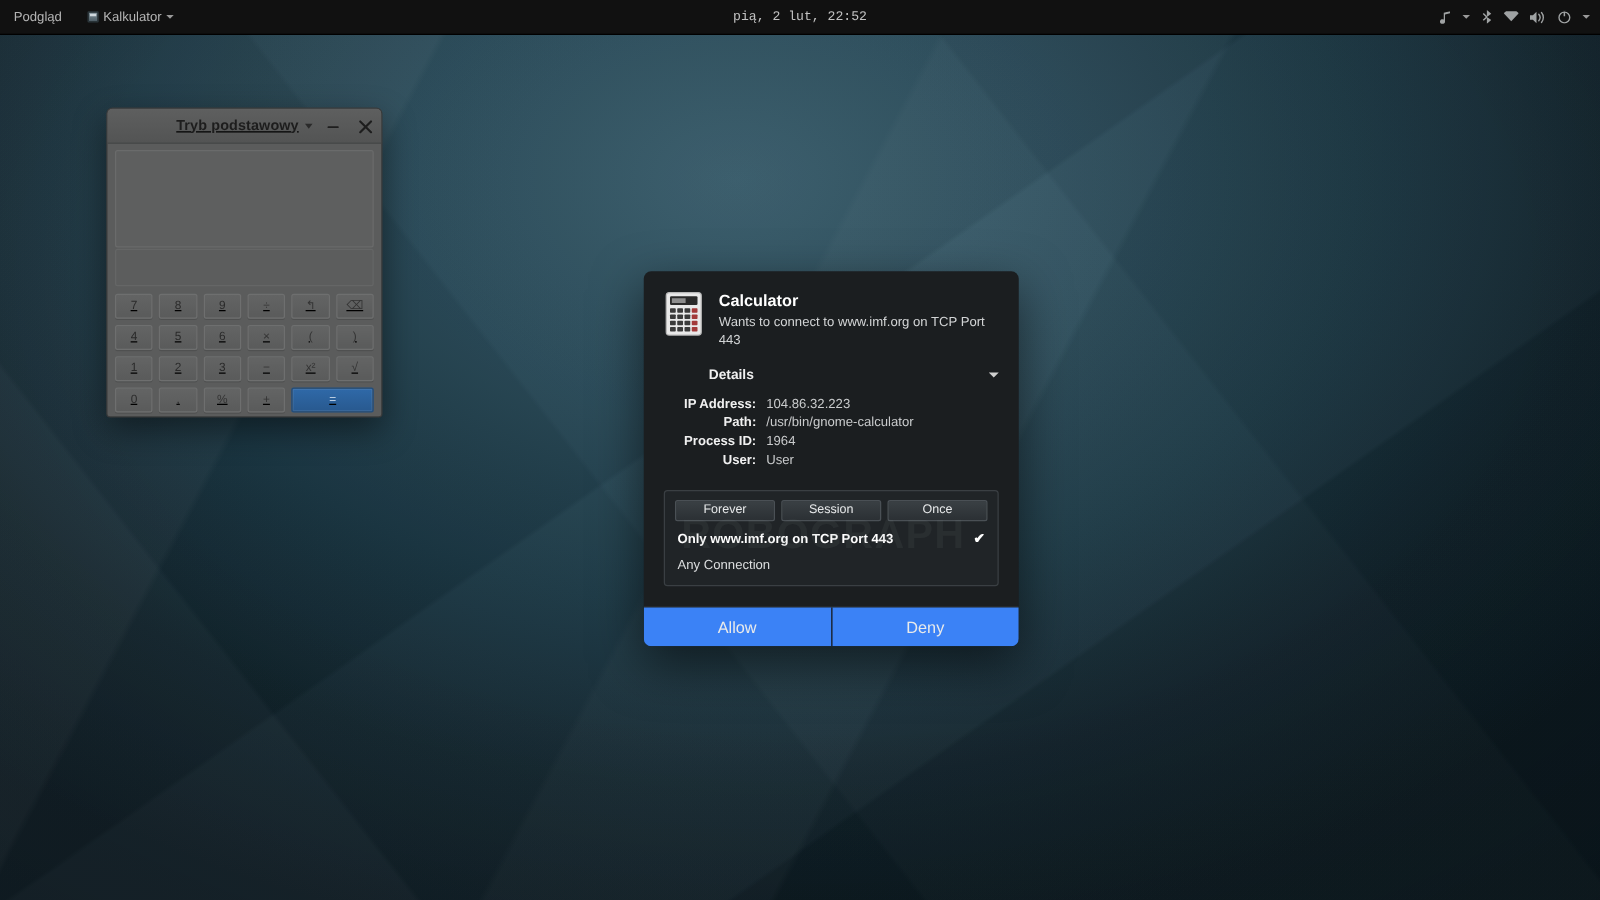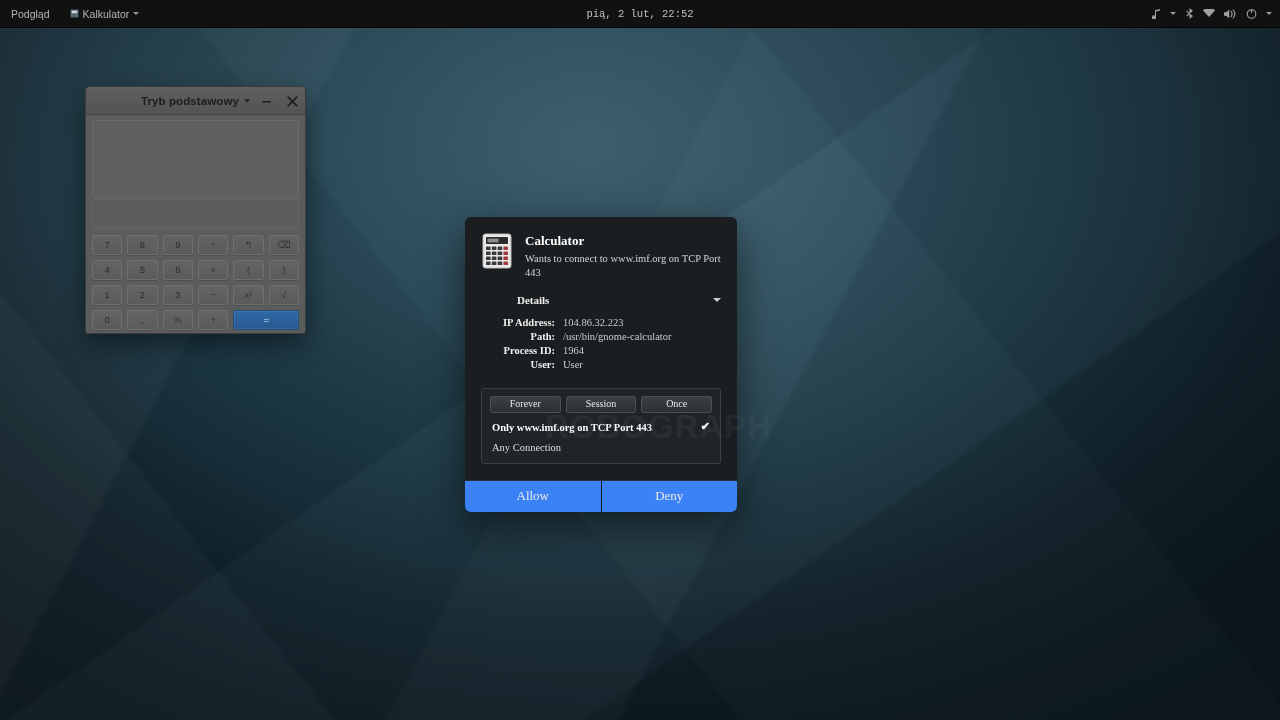--- a/index.html
+++ b/index.html
@@ -102,20 +102,21 @@
     position: absolute;
     left: 85px; top: 86px;
     width: 221px;
     height: 248px;
     background: #5b5c5c;
     border-radius: 5px 5px 3px 3px;
     box-shadow: 0 10px 26px rgba(0,0,0,0.45), 0 1px 0 rgba(255,255,255,0.07) inset;
     border: 1px solid #3a3b3b;
     overflow: hidden;
     z-index: 10;
+    text-decoration: underline;
   }
   #calc-titlebar {
     height: 28px;
     background: linear-gradient(#5e5f5f, #535454);
     border-bottom: 1px solid #434444;
     display: flex;
     align-items: center;
     justify-content: center;
     position: relative;
   }
@@ -175,29 +176,28 @@
     grid-column: span 2;
     background: linear-gradient(#2f69a8, #28598f);
     border: 1px solid #1f4d7e;
     color: #dfe9f4;
     box-shadow: 0 0 0 1px rgba(255,255,255,0.08) inset;
   }
 
   
   #dialog {
     position: absolute;
-    left: 465px; top: 217px;
-    width: 272px;
+    left: 515px; top: 217px;
+    width: 300px;
     background: #1b1e20;
     border-radius: 6px;
     box-shadow: 0 14px 40px rgba(0,0,0,0.55);
     overflow: hidden;
     z-index: 20;
     color: #e8e8e8;
-    font-family: Liberation Serif, serif;
   }
   #dlg-body { padding: 14px 16px 0 16px; }
   #dlg-head { display: flex; align-items: flex-start; gap: 12px; }
   #dlg-icon { width: 32px; height: 36px; flex: none; margin-top: 2px; }
   #dlg-texts { padding-top: 2px; }
   #dlg-appname { font-size: 13px; font-weight: bold; color: #ffffff; line-height: 1.25; }
   #dlg-subtitle { font-size: 10.5px; color: #d2d4d5; margin-top: 3px; line-height: 1.3; }
 
   #dlg-details-row {
     display: flex;

